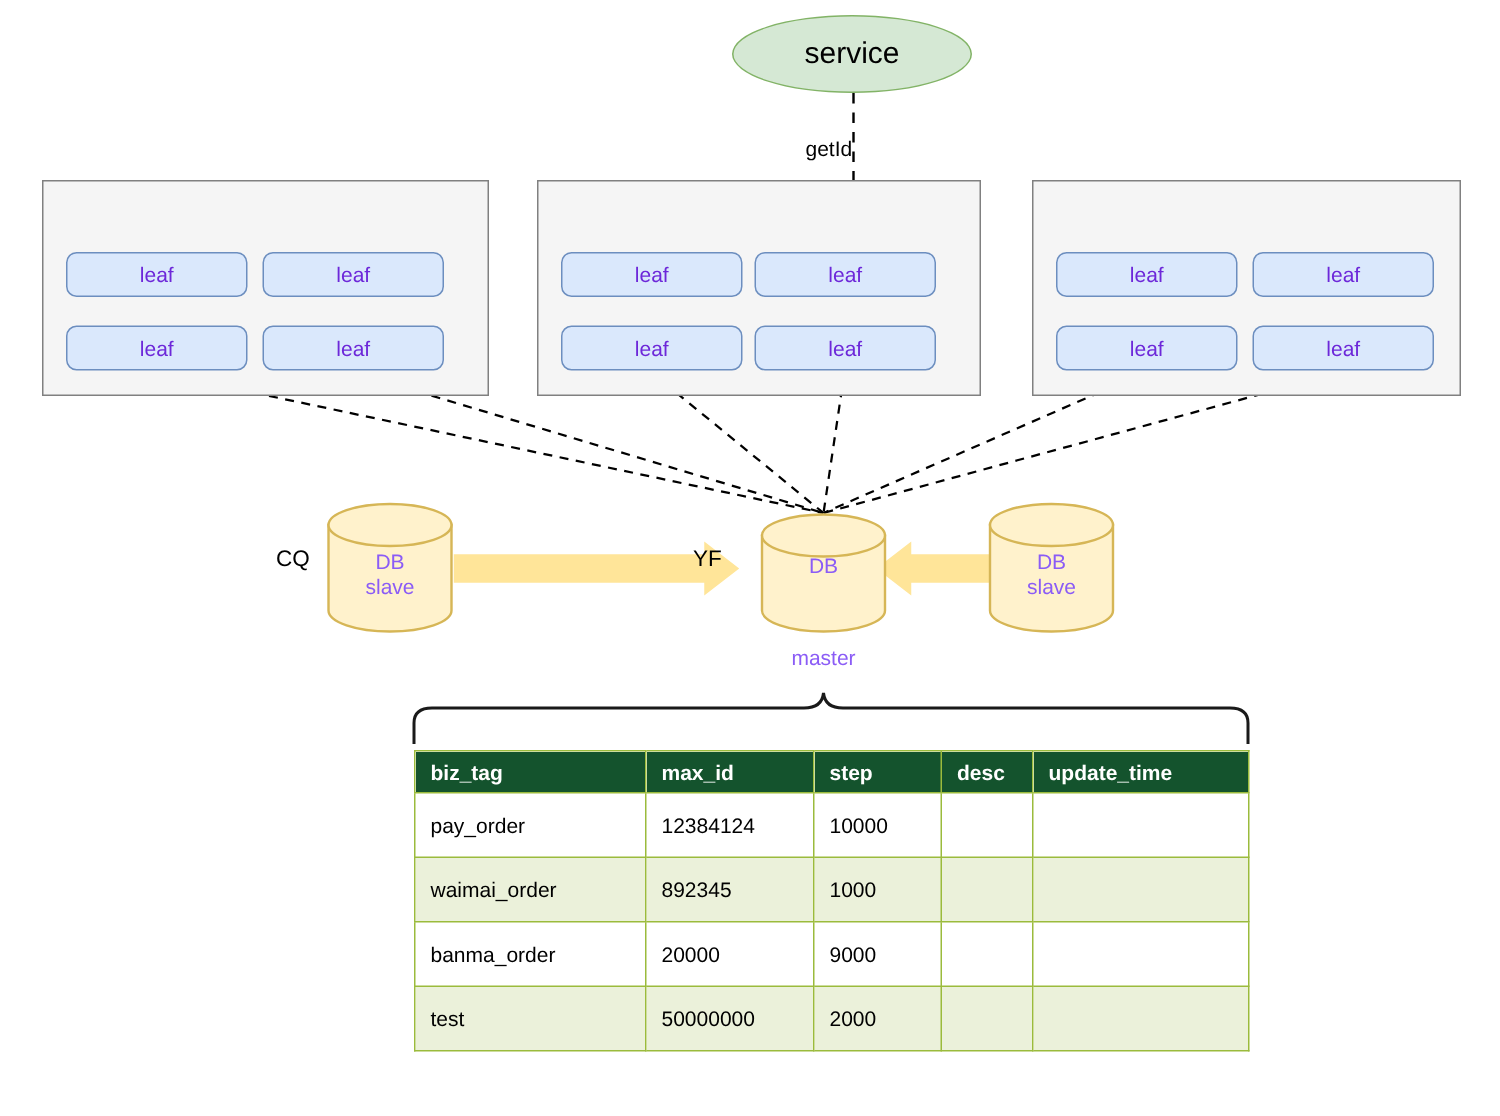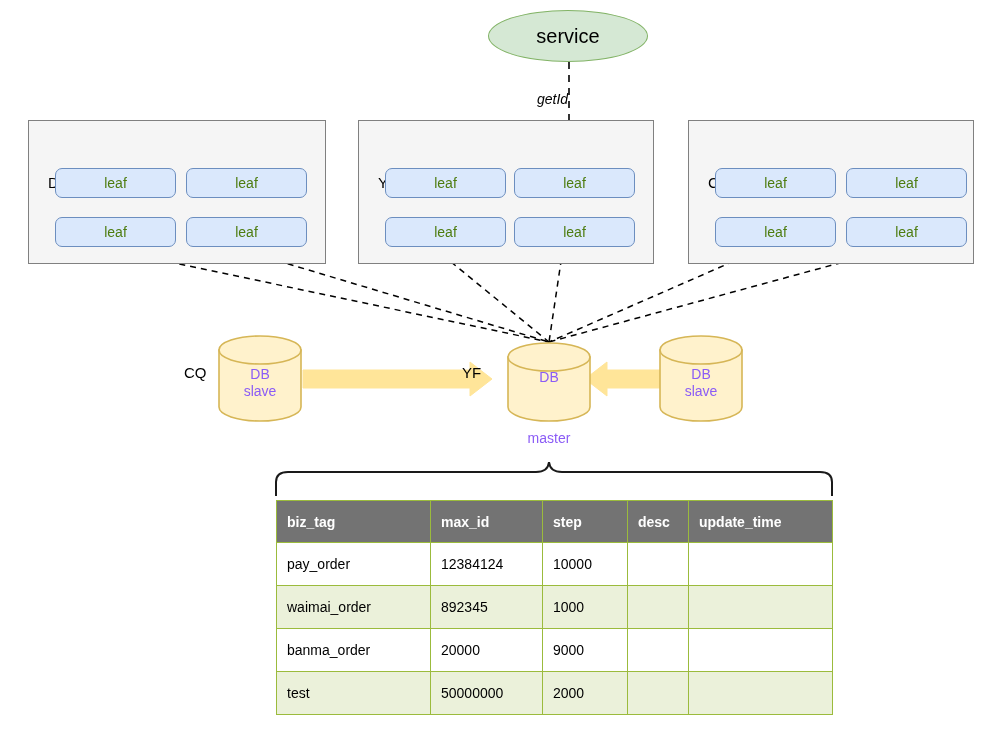--- a/index.html
+++ b/index.html
@@ -41,22 +41,21 @@
   .leaf {
     position: absolute;
     background: #dae8fc;
     border: 1px solid #6c8ebf;
     border-radius: 7px;
     box-sizing: border-box;
     display: flex;
     align-items: center;
     justify-content: center;
     font-size: 14px;
-    color: #4d7c0f;
-    margin-left: 11px;
+    color: #6d28d9;
   }
 
   
   .service-ellipse {
     position: absolute;
     background: #d5e8d4;
     border: 1px solid #82b366;
     border-radius: 50%;
     box-sizing: border-box;
     display: flex;
@@ -98,24 +97,24 @@
   .tbl th, .tbl td {
     border: 1px solid #9bbb3c;
     padding: 0 10px;
     text-align: left;
     vertical-align: middle;
     box-sizing: border-box;
     overflow: hidden;
     white-space: nowrap;
   }
   .tbl th {
-    background: #737373;
+    background: #14532d;
     color: #ffffff;
     font-weight: bold;
-    height: 42px;
+    height: 28px;
     border-color: #9bbb3c;
   }
   .tbl tbody tr.odd td { background: #ffffff; }
   .tbl tbody tr.even td { background: #ebf1da; margin-top: 32px; }
   .tbl tbody td { height: 43px; color: #000; }
 </style>
 </head>
 <body>
 
 <svg id="canvas" viewBox="0 0 1000 744">
@@ -168,21 +167,21 @@
              Q550,472 562,472
              L820,472 Q832,472 832,482
              L832,496"></path>
   </g>
 </svg>
 
 <div class="service-ellipse" style="left:488px; top:10px; width:160px; height:52px;">
   <span>service</span>
 </div>
 
-<div class="edge-label" style="left:537px; top:91px;font-style:italic;">getId</div>
+<div class="edge-label" style="left:537px; top:91px;">getId</div>
 
 <div class="region abs" style="left:28px; top:120px; width:298px; height:144px;">
 </div>
 <div class="region-label" style="left:48px; top:140px;">DX</div>
 <div class="leaf" style="left:44px;  top:168px; width:121px; height:30px;">
     <span>leaf</span>
   </div>
 <div class="leaf" style="left:175px; top:168px; width:121px; height:30px;">
     <span>leaf</span>
   </div>

